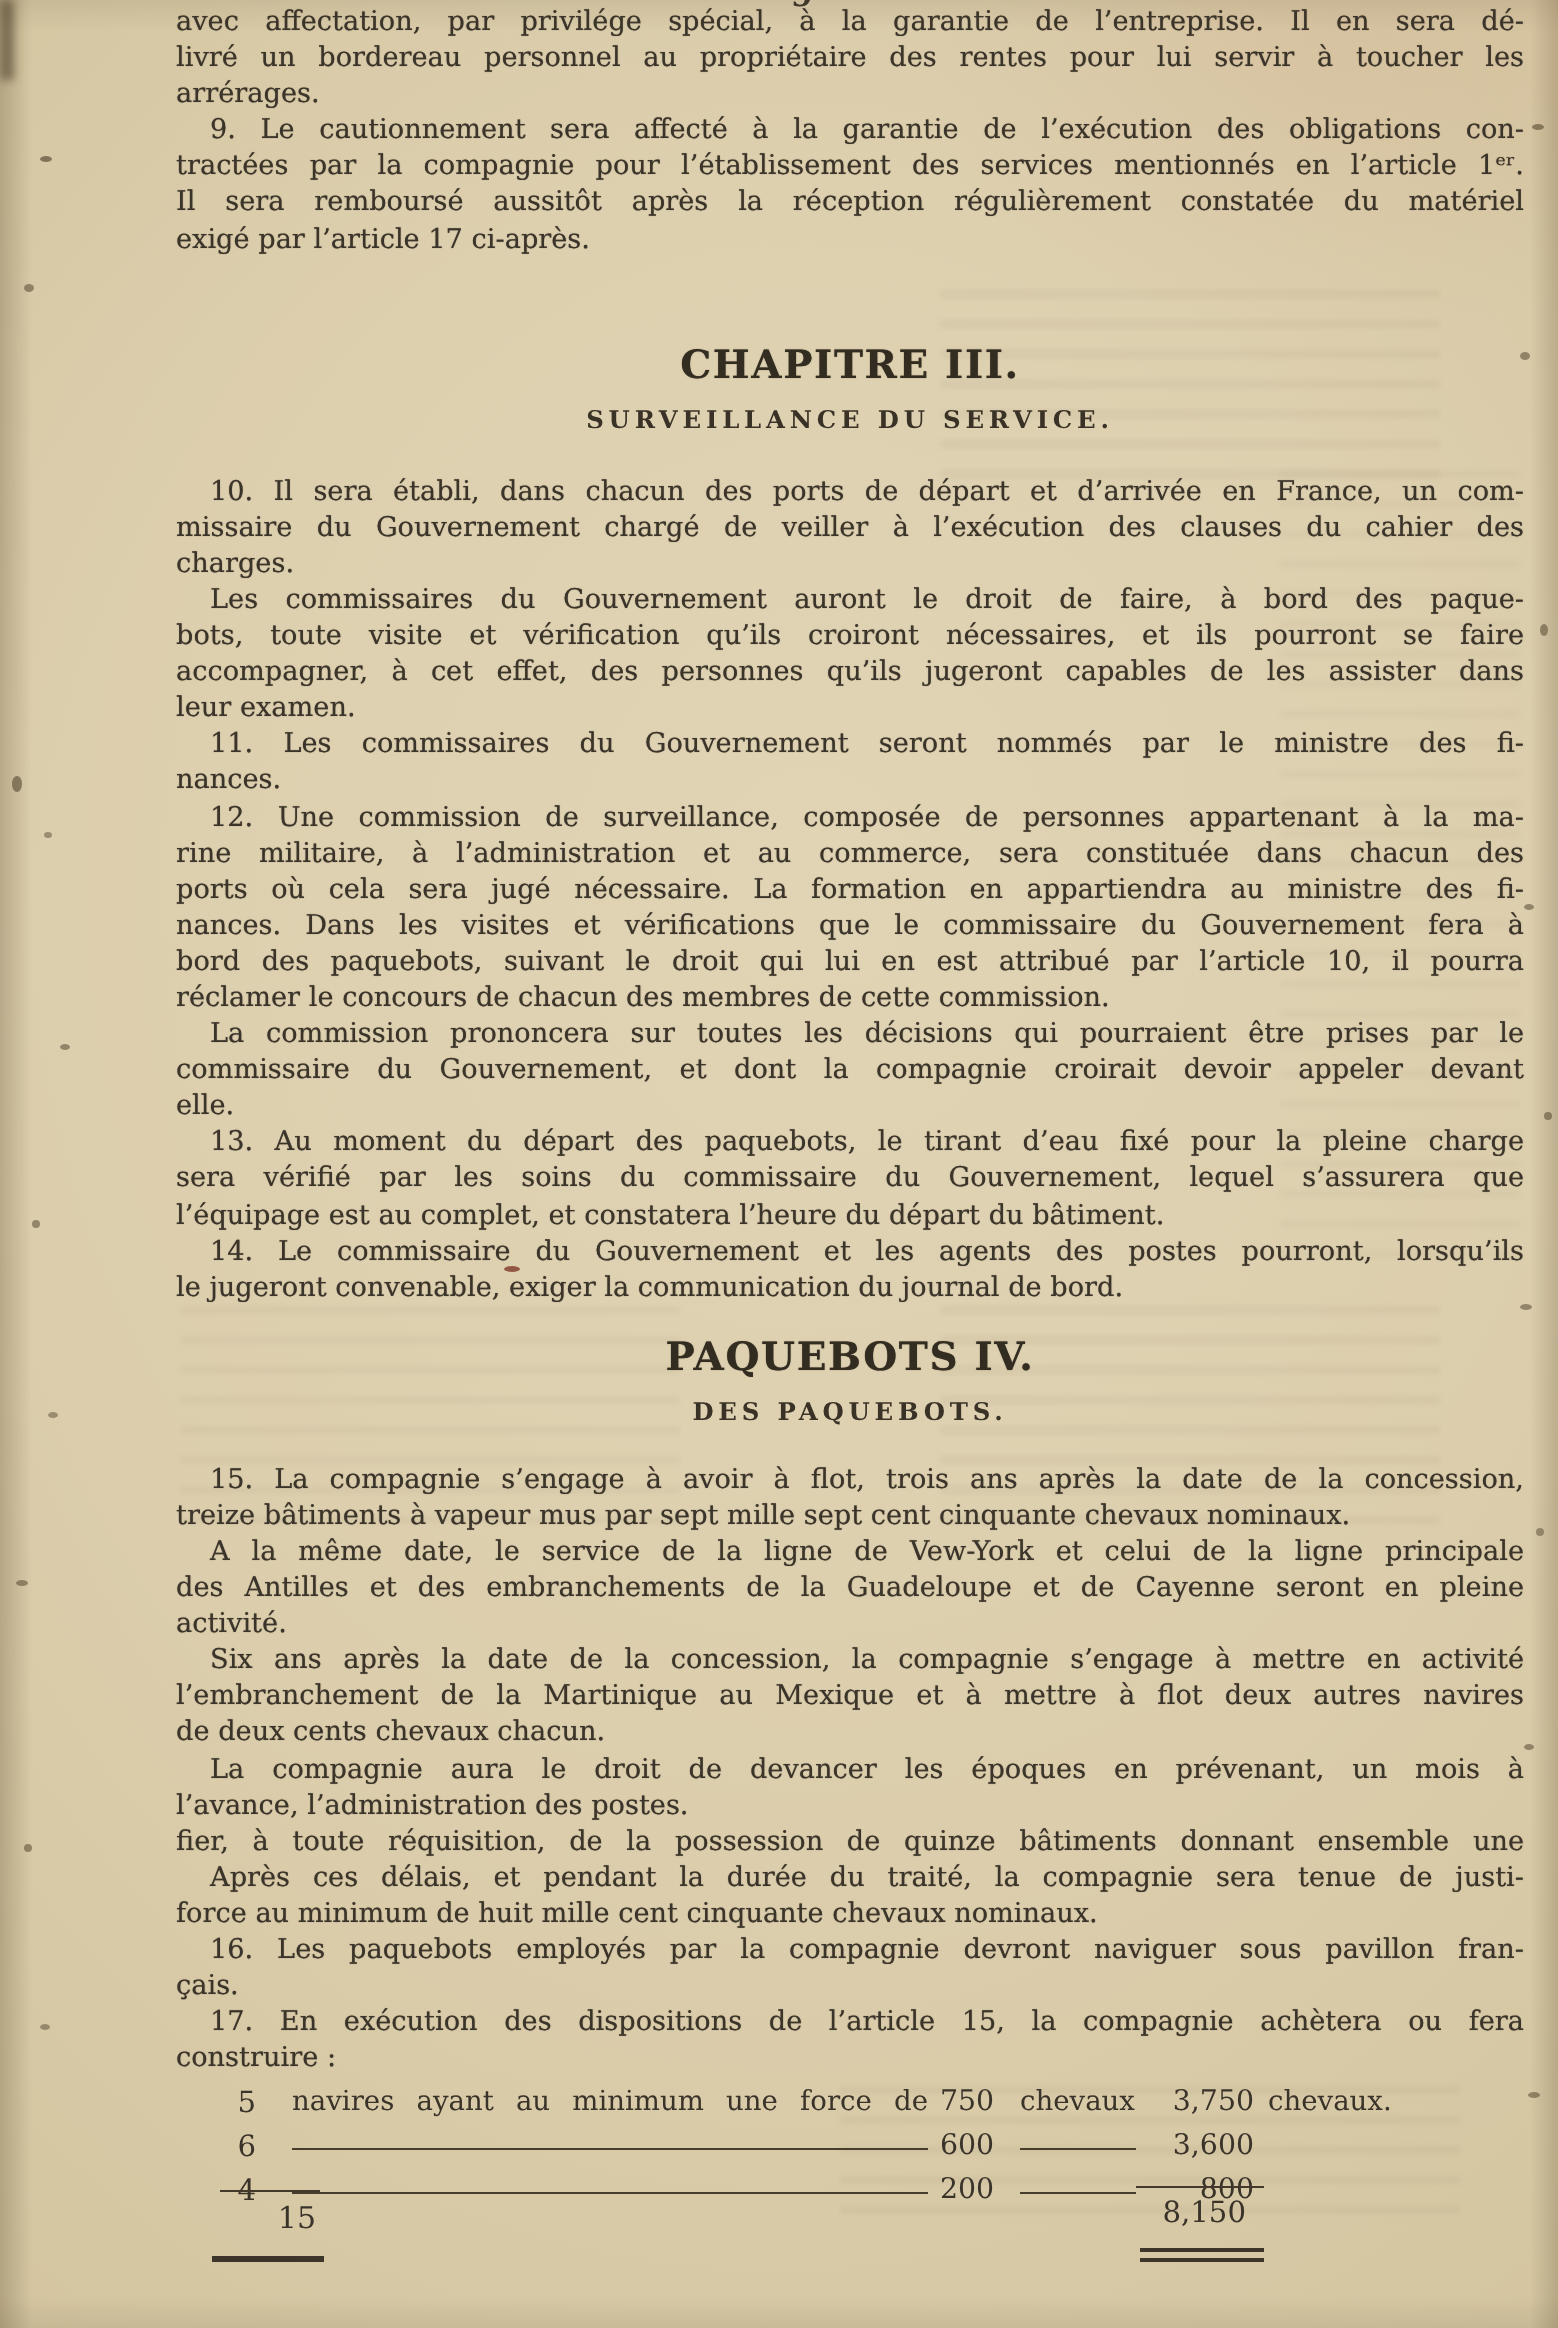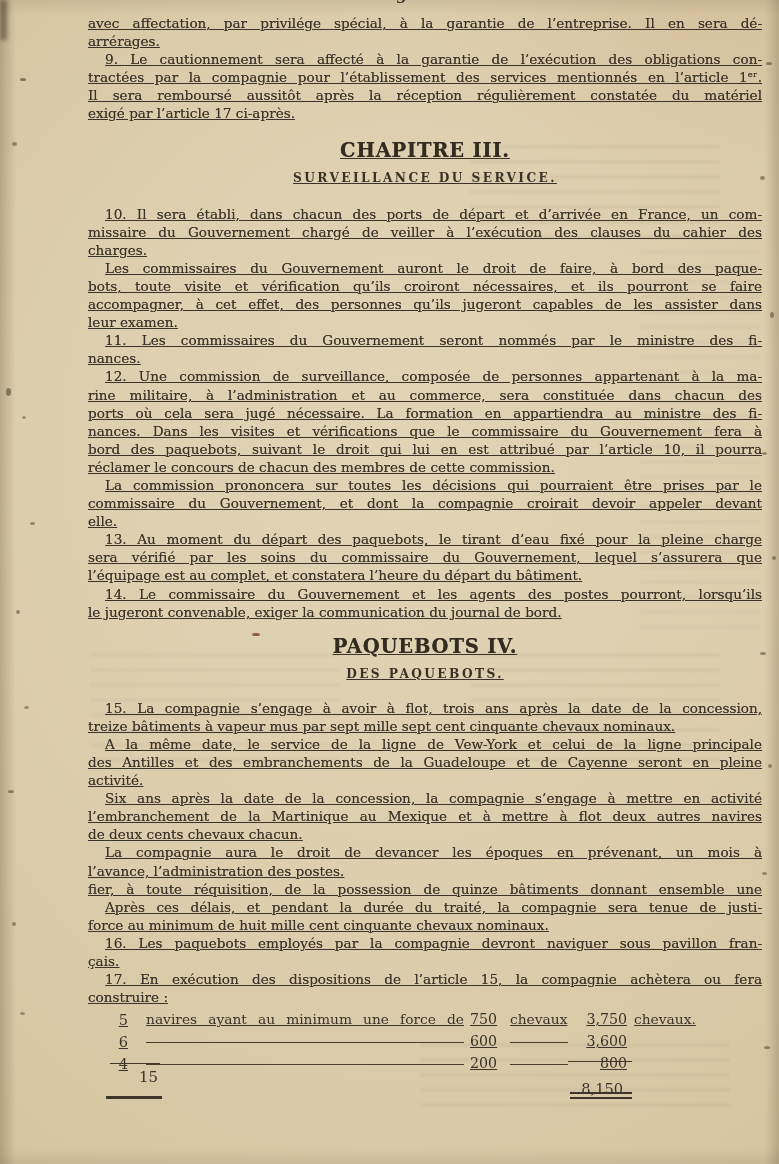--- a/index.html
+++ b/index.html
@@ -25,33 +25,33 @@
     position:absolute; opacity:0.09; filter:blur(1.3px); pointer-events:none;
     background:repeating-linear-gradient(180deg,
       rgba(90,75,50,0) 0px 5px, rgba(90,75,50,0.6) 5px 9px, rgba(90,75,50,0) 9px 15px);
   }
   .pgnum-clip {
     position:absolute; top:0; left:381px; width:40px; height:6px;
     overflow:hidden; text-align:center;
   }
   .pgnum-clip span { display:block; margin-top:-12px; font-size:16px; font-weight:bold; color:#42382a; }
 
-  .textcol { position:absolute; left:88px; top:14px; width:674px;text-decoration:underline; }
+  .textcol { position:absolute; left:88px; top:2px; width:674px; }
   .line {
     font-size:13.6px; line-height:18.1px; height:18.1px;
     text-align:justify; text-align-last:justify;
     color:#3b342a; text-shadow:0 0 0.5px rgba(58,48,32,0.65);
     overflow:visible;
   }
   .line.end { text-align-last:left; }
   .line.ind { text-indent:17px; }
 
   .chap-title {
     text-align:center; font-weight:bold; font-size:19.5px; letter-spacing:0.8px;
-    color:#332c21; margin:16px 0 7px 0; line-height:24px;
+    color:#332c21; margin:42px 0 7px 0; line-height:24px;
     text-shadow:0 0 0.5px rgba(50,42,28,0.7);
   }
   .chap-title.c4 { margin-top:14px; }
   .chap-sub {
     text-align:center; font-weight:bold; font-size:12.2px; letter-spacing:2.4px;
     color:#3a3226; margin:0 0 19px 0; line-height:16px;
   }
   .chap-sub.c4 { margin-bottom:17px; }
 
   
@@ -115,20 +115,21 @@
   <div class="speck" style="left:768px; top:764px; width:4px; height:4px; opacity:.45;"></div>
   <div class="speck" style="left:762px; top:872px; width:5px; height:3px; opacity:.5;"></div>
   <div class="speck" style="left:764px; top:1046px;width:6px; height:3px; opacity:.5;"></div>
   <div class="speck red" style="left:252px; top:633px; width:8px; height:3px; opacity:.8;"></div>
 
   <div class="textcol">
 
     <div>
 
     <div class="line">avec affectation, par privilége spécial, à la garantie de l’entreprise. Il en sera dé-</div>
+        <div class="line">livré un bordereau personnel au propriétaire des rentes pour lui servir à toucher les</div>
         <div class="line end">arrérages.</div>
         <div class="line ind">9. Le cautionnement sera affecté à la garantie de l’exécution des obligations con-</div>
         <div class="line">tractées par la compagnie pour l’établissement des services mentionnés en l’article 1ᵉʳ.</div>
         <div class="line">Il sera remboursé aussitôt après la réception régulièrement constatée du matériel</div>
         <div class="line end">exigé par l’article 17 ci-après.</div>
       </div>
 
     <div class="chap-title">CHAPITRE III.</div>
     <div class="chap-sub">SURVEILLANCE DU SERVICE.</div>
 
@@ -219,18 +220,18 @@
             <div class="dash2"></div>
           </div>
         <div class="c-v2">800</div>
       </div>
 
       <div class="abs rule-thin" style="left:22px; top:55px; width:50px;"></div>
       <div class="abs" style="left:30px; top:60px; width:40px; text-align:right; font-size:15px;">15</div>
       <div class="abs rule-thick" style="left:18px; top:88px; width:56px;"></div>
 
       <div class="abs rule-thin" style="left:480px; top:53px; width:64px;"></div>
-      <div class="abs" style="left:489px; top:58px; width:46px; text-align:right; font-size:14.6px;margin-top:14px;">8,150</div>
+      <div class="abs" style="left:489px; top:58px; width:46px; text-align:right; font-size:14.6px;">8,150</div>
       <div class="abs rule-double" style="left:482px; top:84px; width:62px;"></div>
 
     </div>
   </div>
 </div>
 
 </body></html>

